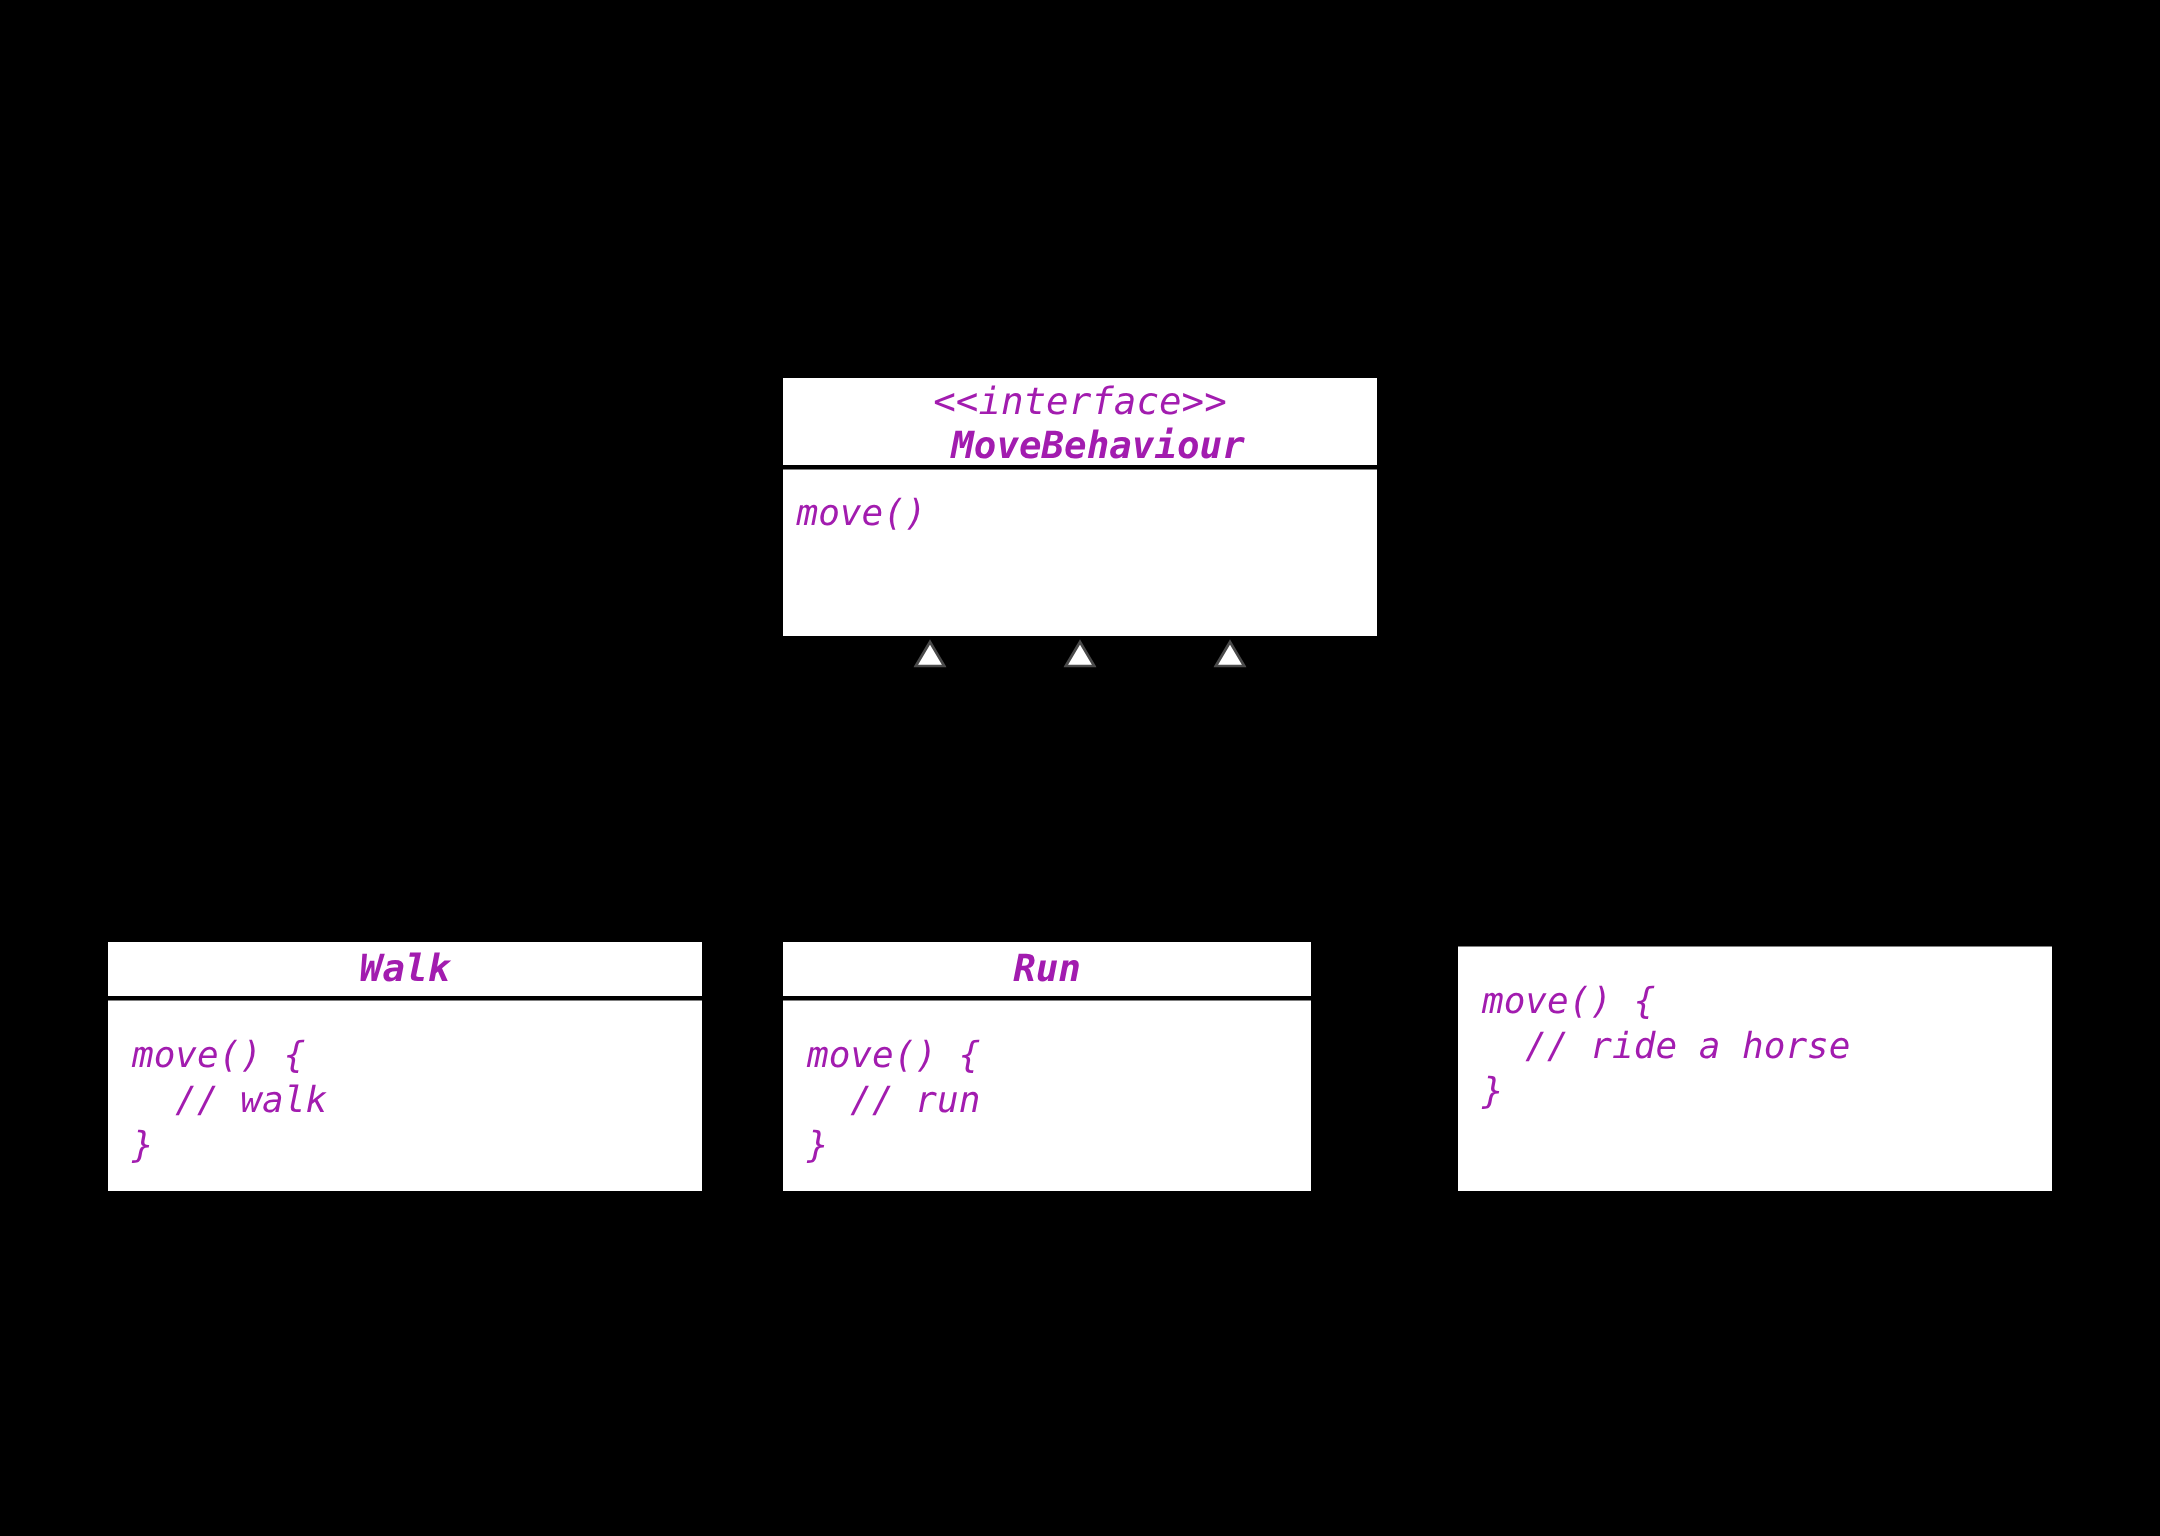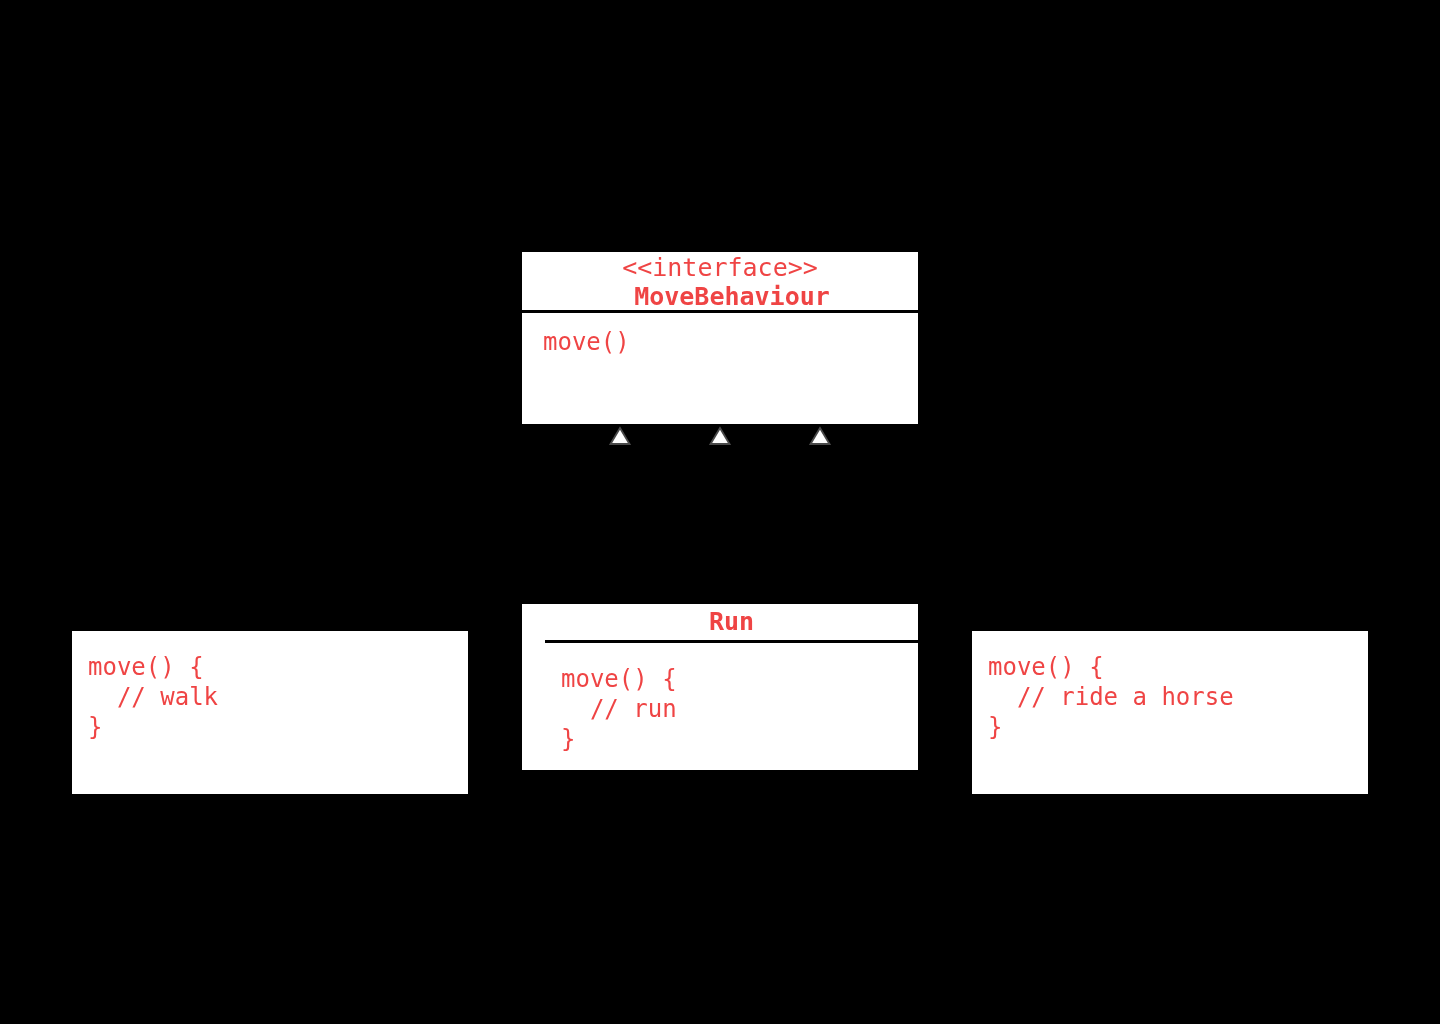--- a/index.html
+++ b/index.html
@@ -7,21 +7,22 @@
     padding: 0;
     background: #000000;
   }
   .canvas {
     position: relative;
     width: 1440px;
     height: 1024px;
     background: #000000;
     overflow: hidden;
     font-family: "DejaVu Sans Mono", "Liberation Mono", monospace;
-    color: #ef4444;
+    color: #a21caf;
+    font-style: italic;
   }
   .uml-box {
     position: absolute;
     background: #ffffff;
     box-sizing: border-box;
     display: flex;
     flex-direction: column;
   }
   .uml-header {
     box-sizing: border-box;
@@ -56,26 +57,26 @@
   }
   .uml-body {
     flex: 1 1 auto;
     margin: 0;
     font-family: "DejaVu Sans Mono", "Liberation Mono", monospace;
     font-size: 24px;
     line-height: 30px;
     white-space: pre;
     overflow: hidden;
   }
-  .uml-body.iface-pad { padding: 14px 21px; }
+  .uml-body.iface-pad { padding: 14px 9px; }
   .uml-body.class-pad { padding: 21px 16px; }
 
   .iface-box   { left: 522px; top: 252px; width: 396px; height: 172px; }
   .walk-box    { left: 72px;  top: 628px; width: 396px; height: 166px; }
-  .run-box     { left: 522px; top: 604px; width: 396px; height: 166px; padding-left: 23px; }
+  .run-box     { left: 522px; top: 628px; width: 352px; height: 166px; }
   .ride-box    { left: 972px; top: 628px; width: 396px; height: 166px; }
 
   .realization-arrow {
     position: absolute;
     top: 426px;
     width: 22px;
     height: 20px;
   }
   .arrow-1 { left: 609px; }
   .arrow-2 { left: 709px; }
@@ -99,20 +100,21 @@
     <polygon points="11,2 20.5,18 1.5,18" fill="#ffffff" stroke="#4a4a4a" stroke-width="1.8"></polygon>
   </svg>
   <svg class="realization-arrow arrow-2" viewBox="0 0 22 20">
     <polygon points="11,2 20.5,18 1.5,18" fill="#ffffff" stroke="#4a4a4a" stroke-width="1.8"></polygon>
   </svg>
   <svg class="realization-arrow arrow-3" viewBox="0 0 22 20">
     <polygon points="11,2 20.5,18 1.5,18" fill="#ffffff" stroke="#4a4a4a" stroke-width="1.8"></polygon>
   </svg>
 
   <section class="uml-box walk-box">
+    <header class="uml-header single">Walk</header>
     <div class="uml-divider"></div>
     <pre class="uml-body class-pad">move() {
   // walk
 }</pre>
   </section>
 
   <section class="uml-box run-box">
     <header class="uml-header single">Run</header>
     <div class="uml-divider"></div>
     <pre class="uml-body class-pad">move() {

